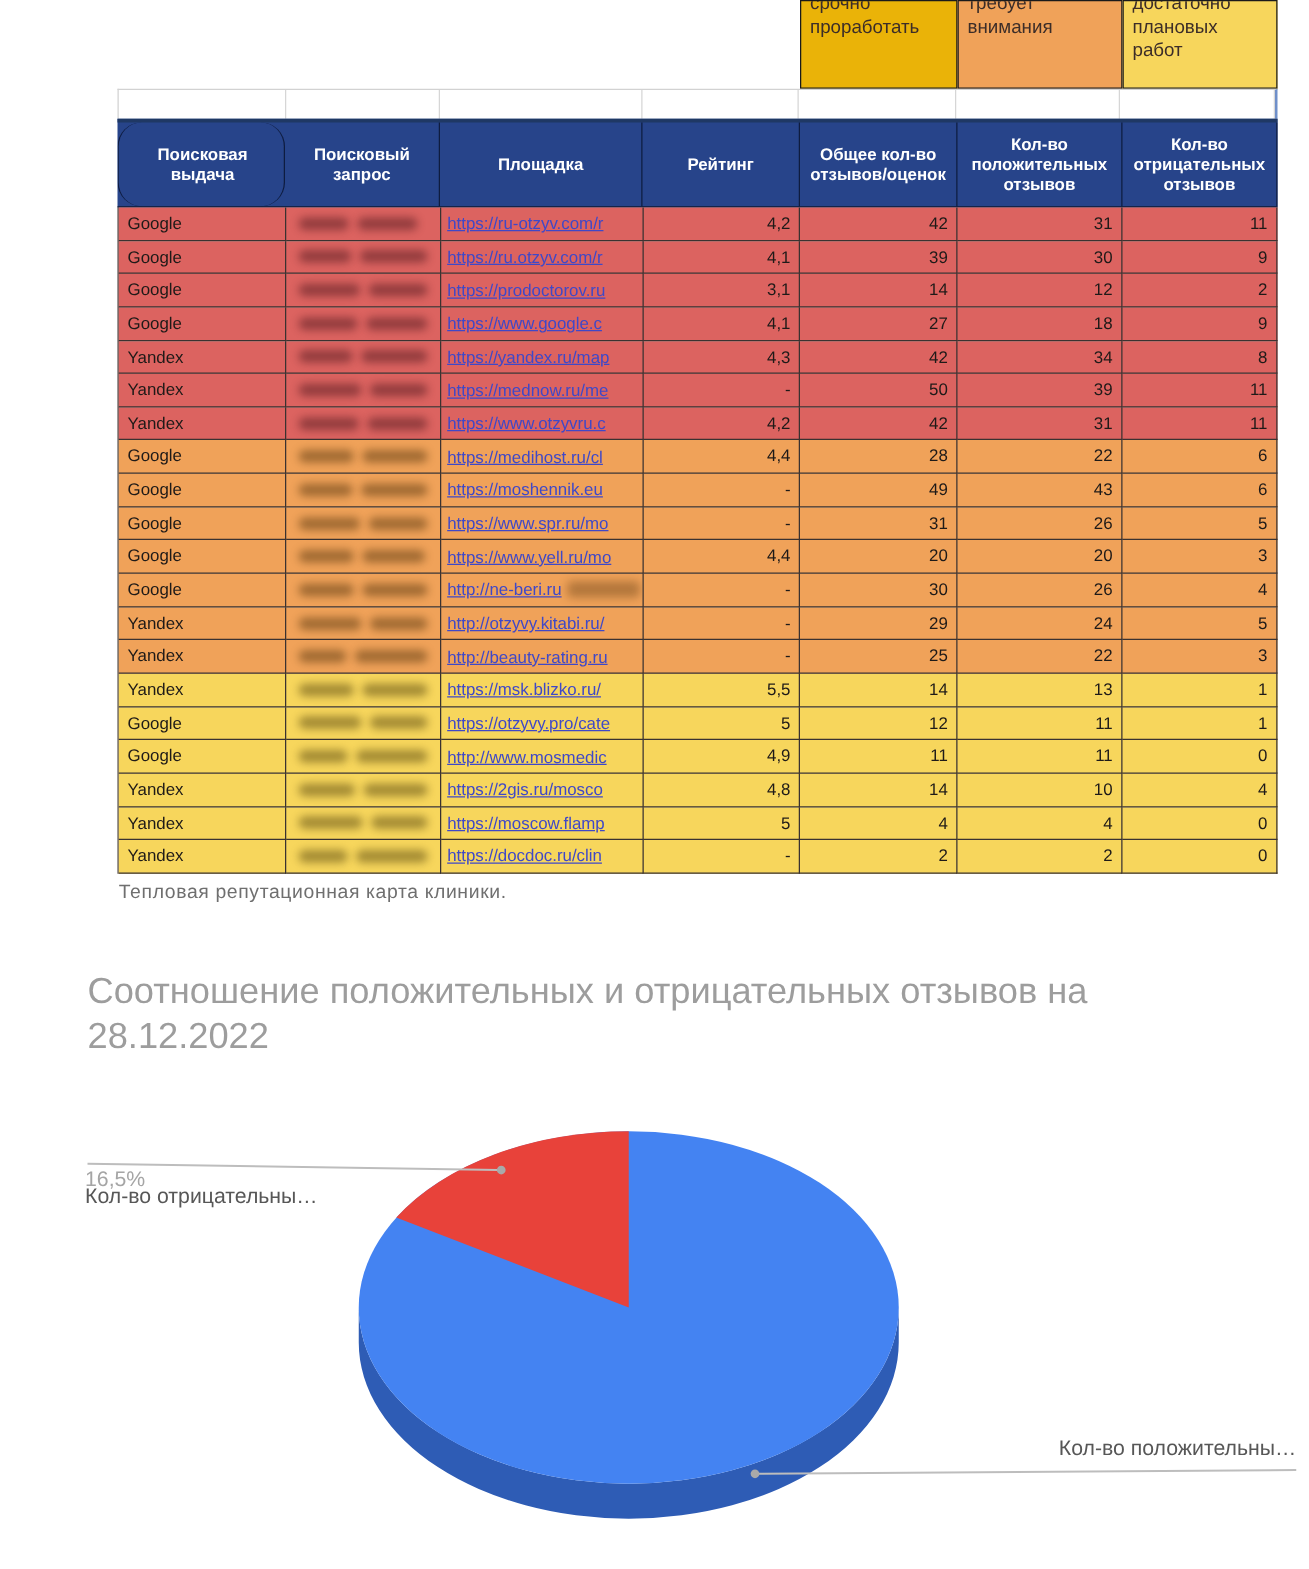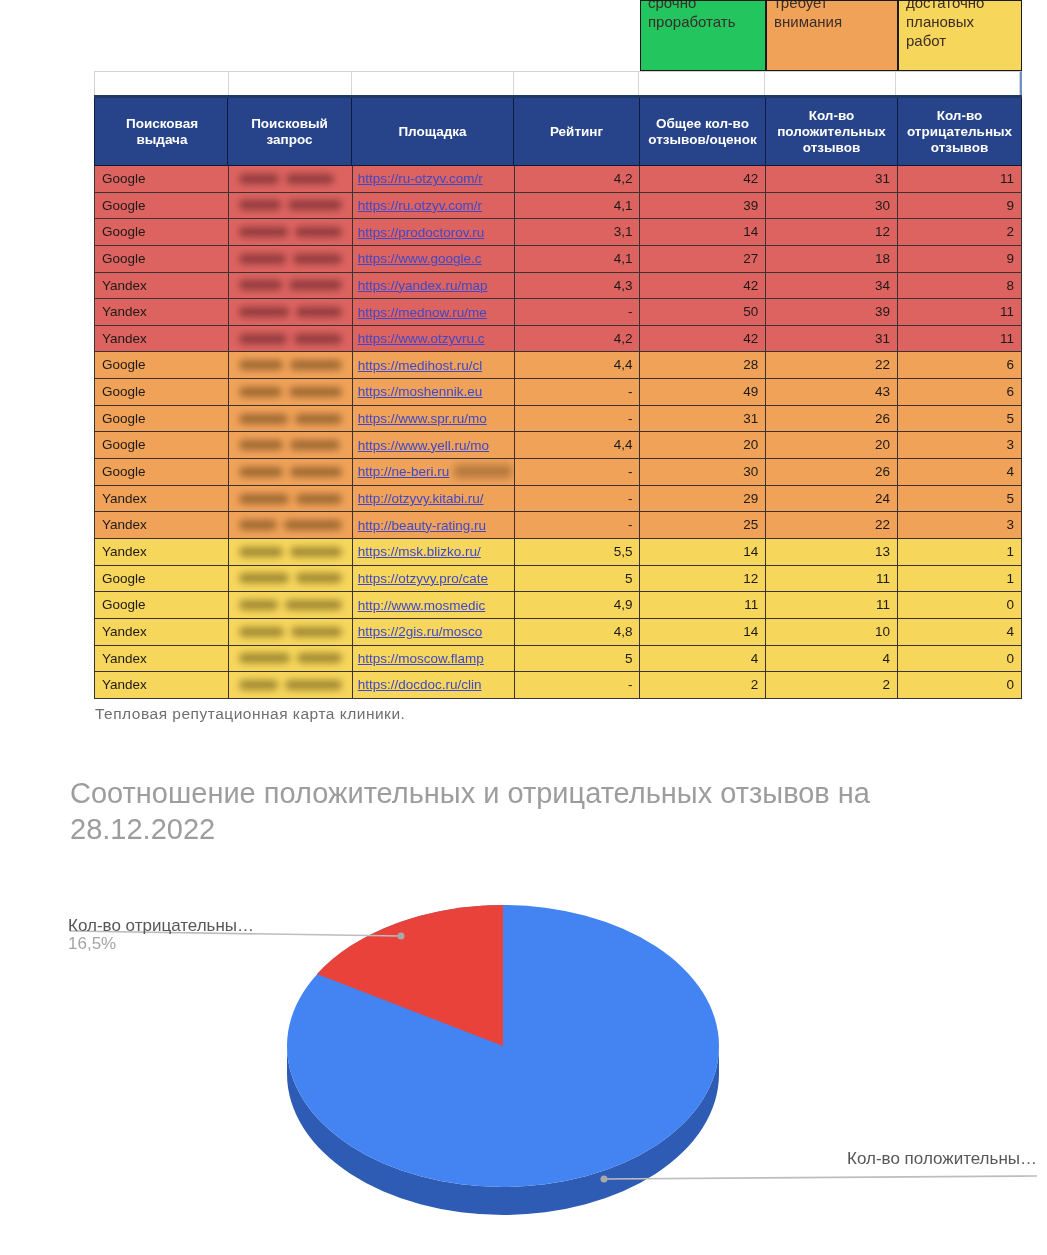--- a/index.html
+++ b/index.html
@@ -18,21 +18,21 @@
 
   .empty-row { position:absolute; left:0; top:71px; width:928px; height:24px; display:flex;
                border-top:1px solid #d2d2d2; border-left:1px solid #d2d2d2; border-right:2px solid #6f8fc9; }
   .empty-cell { border-right:1px solid #d6d6d6; height:100%; }
 
   .thead { position:absolute; left:0; top:95px; width:928px; height:71px; display:flex;
            background:#27448A; border-top:3px solid #1F3864; border-bottom:1px solid #101a33; }
   .th { color:#ffffff; font-weight:bold; font-size:13.5px; line-height:16px; text-align:center;
         display:flex; align-items:center; justify-content:center; padding:2px 5px;
         border-right:1px solid #0e1c40; }
-  .th:first-child { border-left:1px solid #0e1c40; }
+  .th:first-child { border-left:1px solid #0e1c40;border-radius:19px; }
 
   .tbody { position:absolute; left:0; top:166px; width:928px; border-left:1px solid #3a3230; }
   .trow { display:flex; height:26.65px; }
   .cell { height:100%; border-right:1px solid #3a3230; border-bottom:1px solid #3a3230;
           font-size:13.5px; color:#1e1a18; line-height:25px; overflow:hidden; white-space:nowrap; }
   .c1 { width:134px; padding-left:7px; }
   .c2 { width:124px; display:flex; align-items:center; gap:7px; padding:0 10px; }
   .c3 { width:162px; padding-left:5px; display:flex; align-items:center; gap:5px; }
   .c4 { width:126px; text-align:right; padding-right:7px; }
   .c5 { width:126px; text-align:right; padding-right:7px; }
@@ -49,34 +49,34 @@
 
   .caption { position:absolute; left:95px; top:705px; font-size:15.5px; color:#6f6f6f;
              letter-spacing:0.5px; }
 
   
   .chart-title { position:absolute; left:70px; top:775px; width:880px; font-size:29px;
                  line-height:36px; color:#9d9d9d; }
   .pie-svg { position:absolute; left:0; top:860px; }
   .pie-label { position:absolute; font-size:17px; color:#575757; white-space:nowrap; }
   .pie-pct { position:absolute; font-size:17px; color:#a5a5a5; white-space:nowrap; }
-  .lbl-neg { left:68px; top:916px;text-align:right; }
+  .lbl-neg { left:68px; top:947px;text-align:right; }
   .pct-neg { left:68px; top:934px; }
   .lbl-pos { left:700px; top:1149px; width:337px; text-align:right; }
   .pct-pos { left:700px; top:1173px; width:337px; text-align:right; }
 </style>
 </head>
 <body>
 
 <div class="page">
 
   <div class="table-wrap">
 
     <div class="legend-row">
-      <div class="legend-cell lg-urgent" style="background: #22c55e;">
+      <div class="legend-cell lg-urgent" style="background: #eab308;">
         <div class="lg-txt">срочно проработать</div>
       </div>
       <div class="legend-cell lg-attention" style="background: rgb(240, 162, 89);">
         <div class="lg-txt">требует внимания</div>
       </div>
       <div class="legend-cell lg-planned" style="background: rgb(247, 214, 92);">
         <div class="lg-txt">достаточно плановых работ</div>
       </div>
     </div>
 

